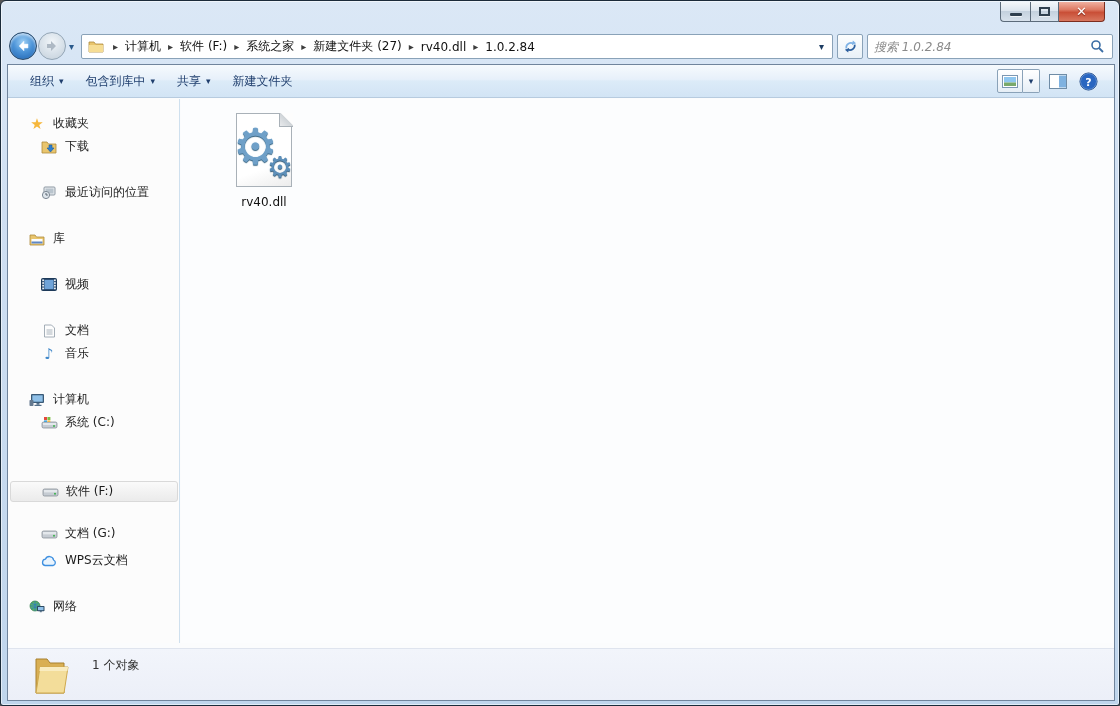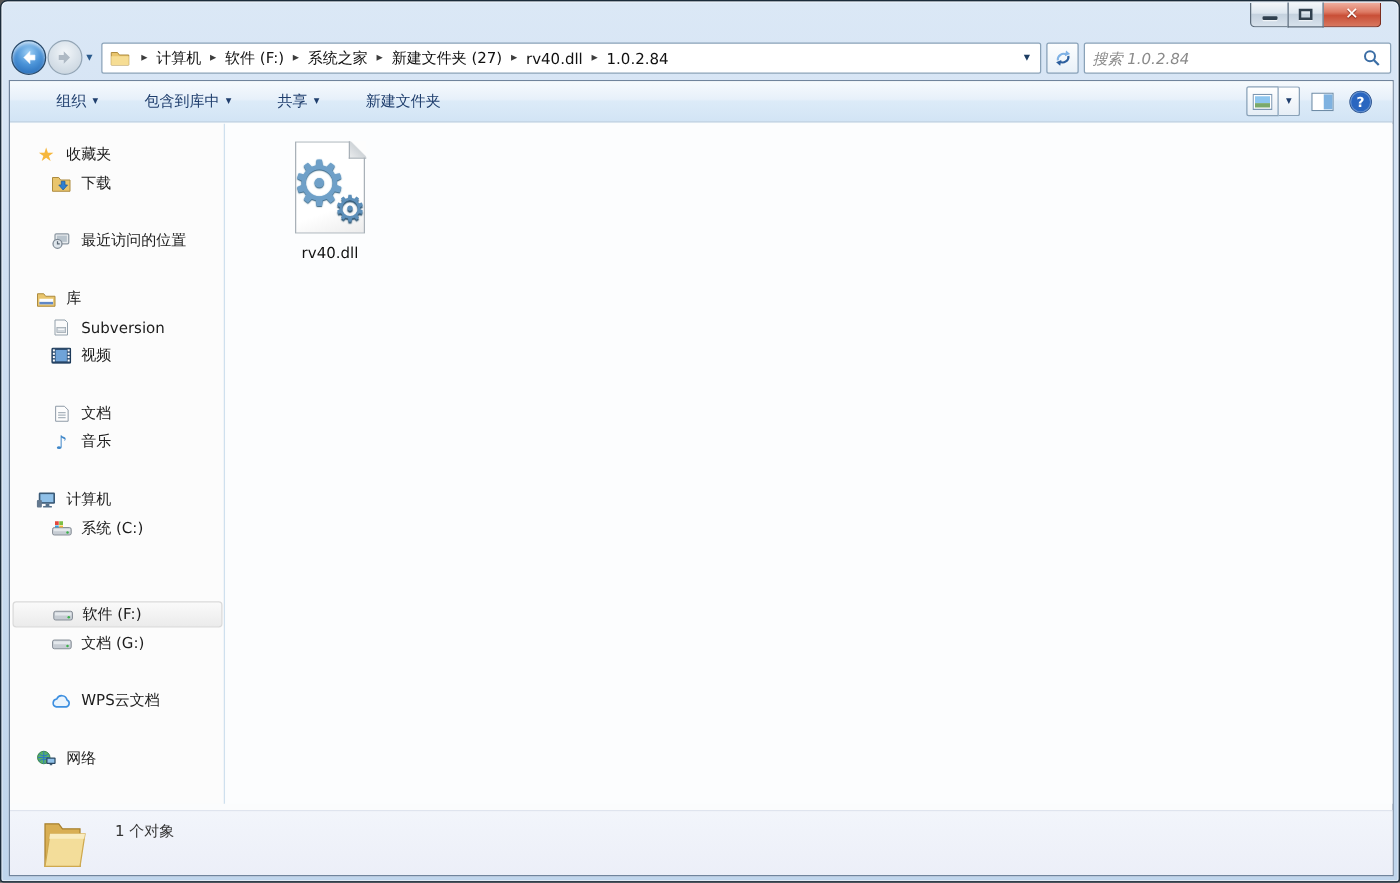--- a/index.html
+++ b/index.html
@@ -47,21 +47,21 @@
     font-family:"DejaVu Sans",sans-serif; background:transparent; }
   .searchbox input::placeholder { font-style:italic; color:#8a8a8a; }
 
   
   .client { position:absolute; left:6px; top:63px; width:1108px; height:637px;
     border:1px solid #70849c; background:#fbfcfd; }
 
   .cmdbar { position:absolute; top:0; left:0; width:100%; height:33px;
     background:linear-gradient(180deg,#f6fafd 0%,#e7f0fa 45%,#dcebf8 50%,#d2e4f5 100%);
     border-bottom:1px solid #b7cbdf; display:flex; align-items:center; }
-  .cmd-item { font-size:12px; color:#1f3e6d; margin-left:37px; cursor:default; display:flex; align-items:center; gap:5px; }
+  .cmd-item { font-size:12px; color:#1f3e6d; margin-left:22px; cursor:default; display:flex; align-items:center; gap:5px; }
   .cmd-caret { font-size:9px; color:#1f3e6d; }
   .cmd-right { position:absolute; right:14px; top:4px; display:flex; align-items:center; gap:6px; }
   .tool-btn { height:24px; border:1px solid #8aa2b8; background:linear-gradient(180deg,#fff,#e6eef6);
     display:flex; align-items:center; justify-content:center; border-radius:2px; }
   .views-group { display:flex; }
   .views-group .tool-btn:first-child { width:26px; border-radius:2px 0 0 2px; }
   .views-group .tool-btn:last-child { width:17px; border-left:none; border-radius:0 2px 2px 0; font-size:9px; color:#1f3e6d; }
   .flat-btn { height:24px; width:24px; border:1px solid transparent; display:flex; align-items:center; justify-content:center; }
 
   
@@ -244,30 +244,20 @@
       <div class="side-row header" style="top:129px">
         <span class="ic">
           <svg width="16" height="14" viewBox="0 0 16 14">
               <path d="M1 3 h5 l1.5 2 H15 v8 H1 z" fill="#e9c56d" stroke="#ad8b3e" stroke-width="0.8"></path>
               <rect x="2.5" y="7" width="11" height="4.5" fill="#fdfdfb"></rect>
               <rect x="2.5" y="9.5" width="11" height="2" fill="#5f87c6"></rect>
             </svg>
         </span>
         <span>库</span>
       </div>
-      <div class="side-row child" style="top:152px">
-        <span class="ic">
-          <svg width="14" height="14" viewBox="0 0 14 14">
-              <path d="M2 1 h8 l2 2 v10 H2 z" fill="#fbfbfb" stroke="#93a0ab" stroke-width="0.8"></path>
-              <rect x="3.5" y="7" width="7" height="4" fill="#cfd6dc" stroke="#9aa5af" stroke-width="0.6"></rect>
-              <rect x="4.5" y="8" width="5" height="1" fill="#f5f6f7"></rect>
-            </svg>
-        </span>
-        <span>Subversion</span>
-      </div>
       <div class="side-row child" style="top:175px">
         <span class="ic">
           <svg width="16" height="13" viewBox="0 0 16 13">
               <rect x="0.5" y="0.5" width="15" height="12" rx="1" fill="#2e4f74" stroke="#1d3a59"></rect>
               <rect x="3.5" y="2" width="9" height="9" fill="#6fa3d8"></rect>
               <rect x="1.3" y="1.5" width="1.6" height="1.6" fill="#fff"></rect>
               <rect x="1.3" y="4.2" width="1.6" height="1.6" fill="#fff"></rect>
               <rect x="1.3" y="6.9" width="1.6" height="1.6" fill="#fff"></rect>
               <rect x="1.3" y="9.6" width="1.6" height="1.6" fill="#fff"></rect>
               <rect x="13.1" y="1.5" width="1.6" height="1.6" fill="#fff"></rect>
@@ -325,21 +315,21 @@
       <div class="side-row child selected" style="top:382px">
         <span class="ic">
           <svg width="17" height="12" viewBox="0 0 17 12">
               <rect x="1" y="3" width="15" height="7" rx="1.5" fill="#c6ccd3" stroke="#7d858e" stroke-width="0.7"></rect>
               <rect x="2" y="4" width="13" height="2.4" fill="#e4e8ec"></rect>
               <circle cx="13" cy="7.8" r="1" fill="#3bb24a"></circle>
             </svg>
         </span>
         <span>软件 (F:)</span>
       </div>
-      <div class="side-row child" style="top:405px">
+      <div class="side-row child" style="top:424px">
         <span class="ic">
           <svg width="17" height="12" viewBox="0 0 17 12">
               <rect x="1" y="3" width="15" height="7" rx="1.5" fill="#c6ccd3" stroke="#7d858e" stroke-width="0.7"></rect>
               <rect x="2" y="4" width="13" height="2.4" fill="#e4e8ec"></rect>
               <circle cx="13" cy="7.8" r="1" fill="#3bb24a"></circle>
             </svg>
         </span>
         <span>文档 (G:)</span>
       </div>
       <div class="side-row child" style="top:451px">

